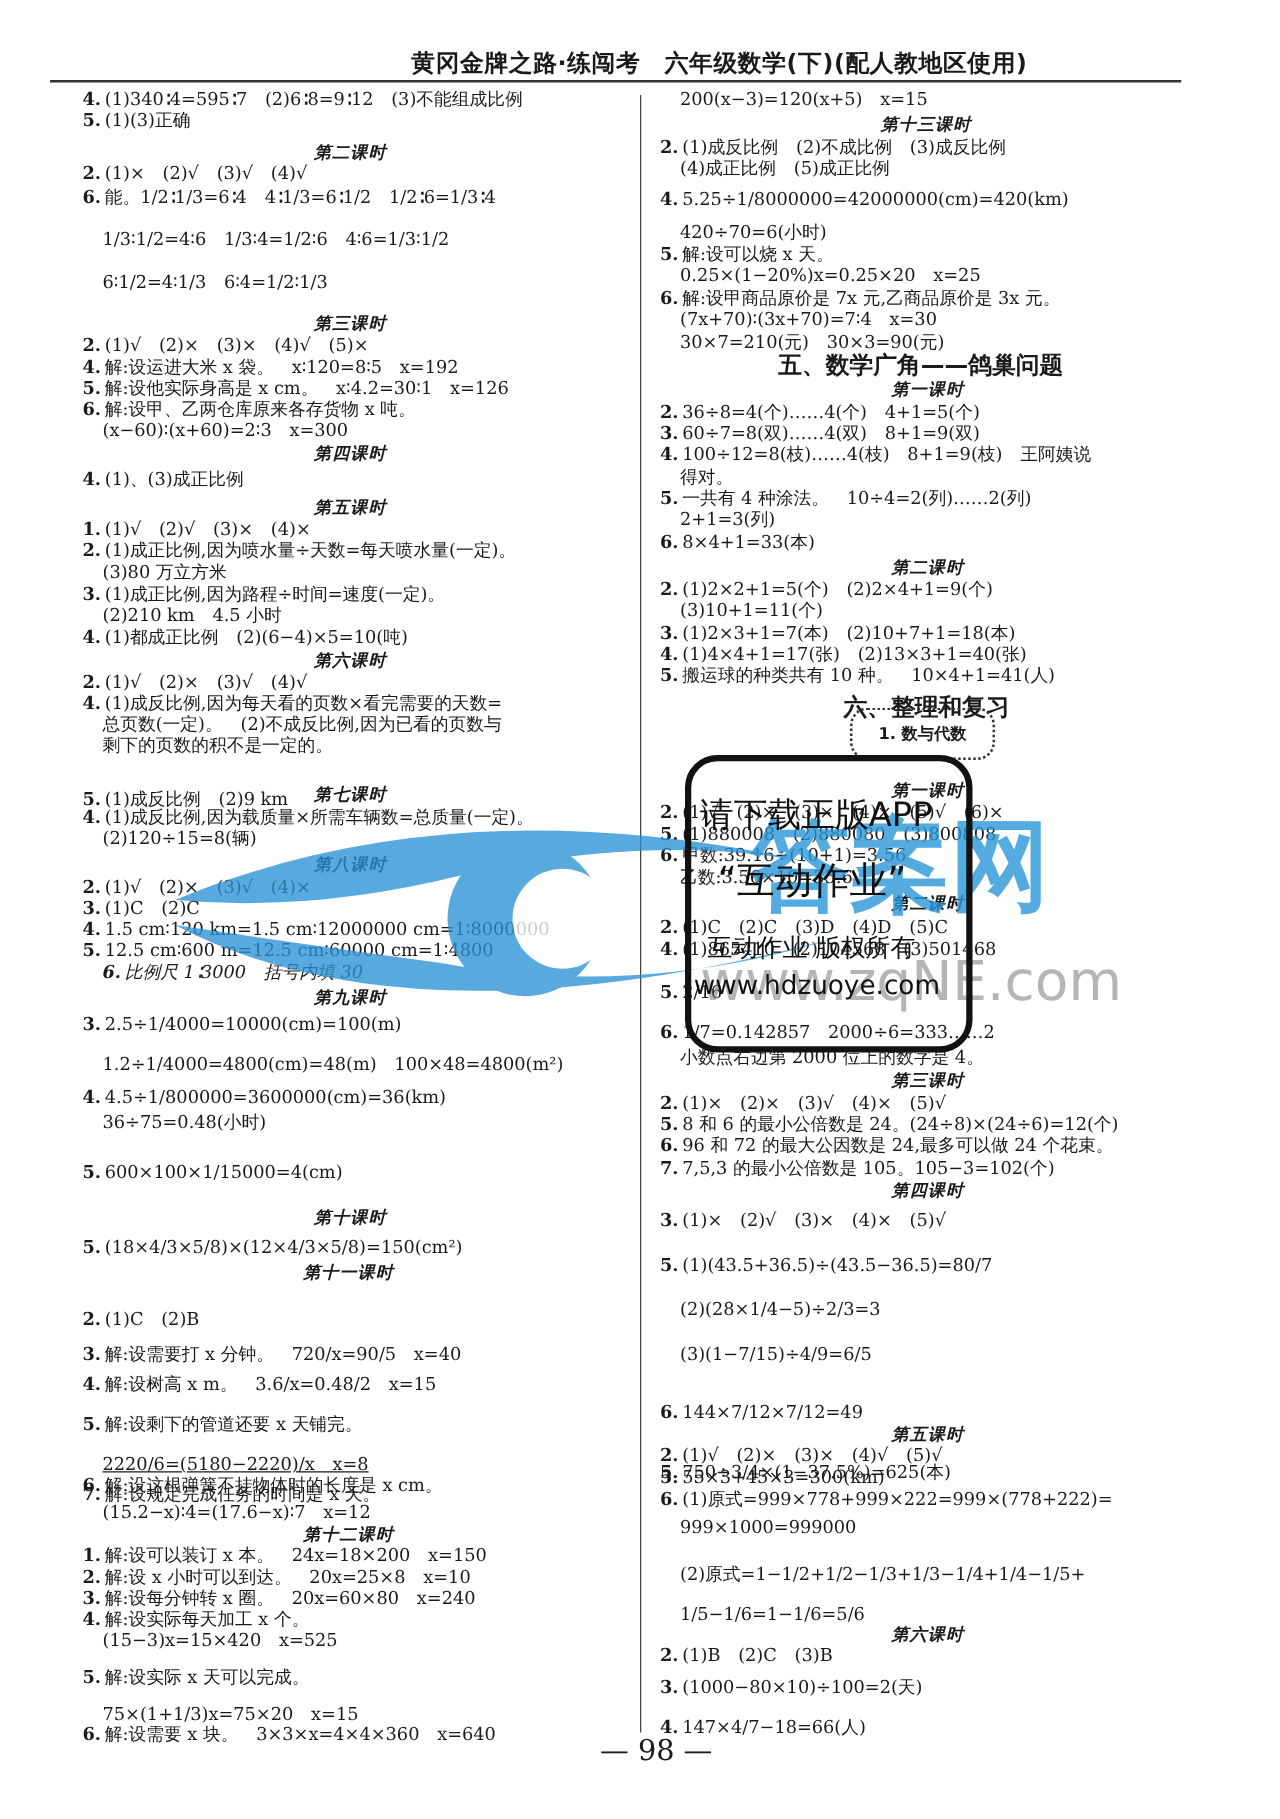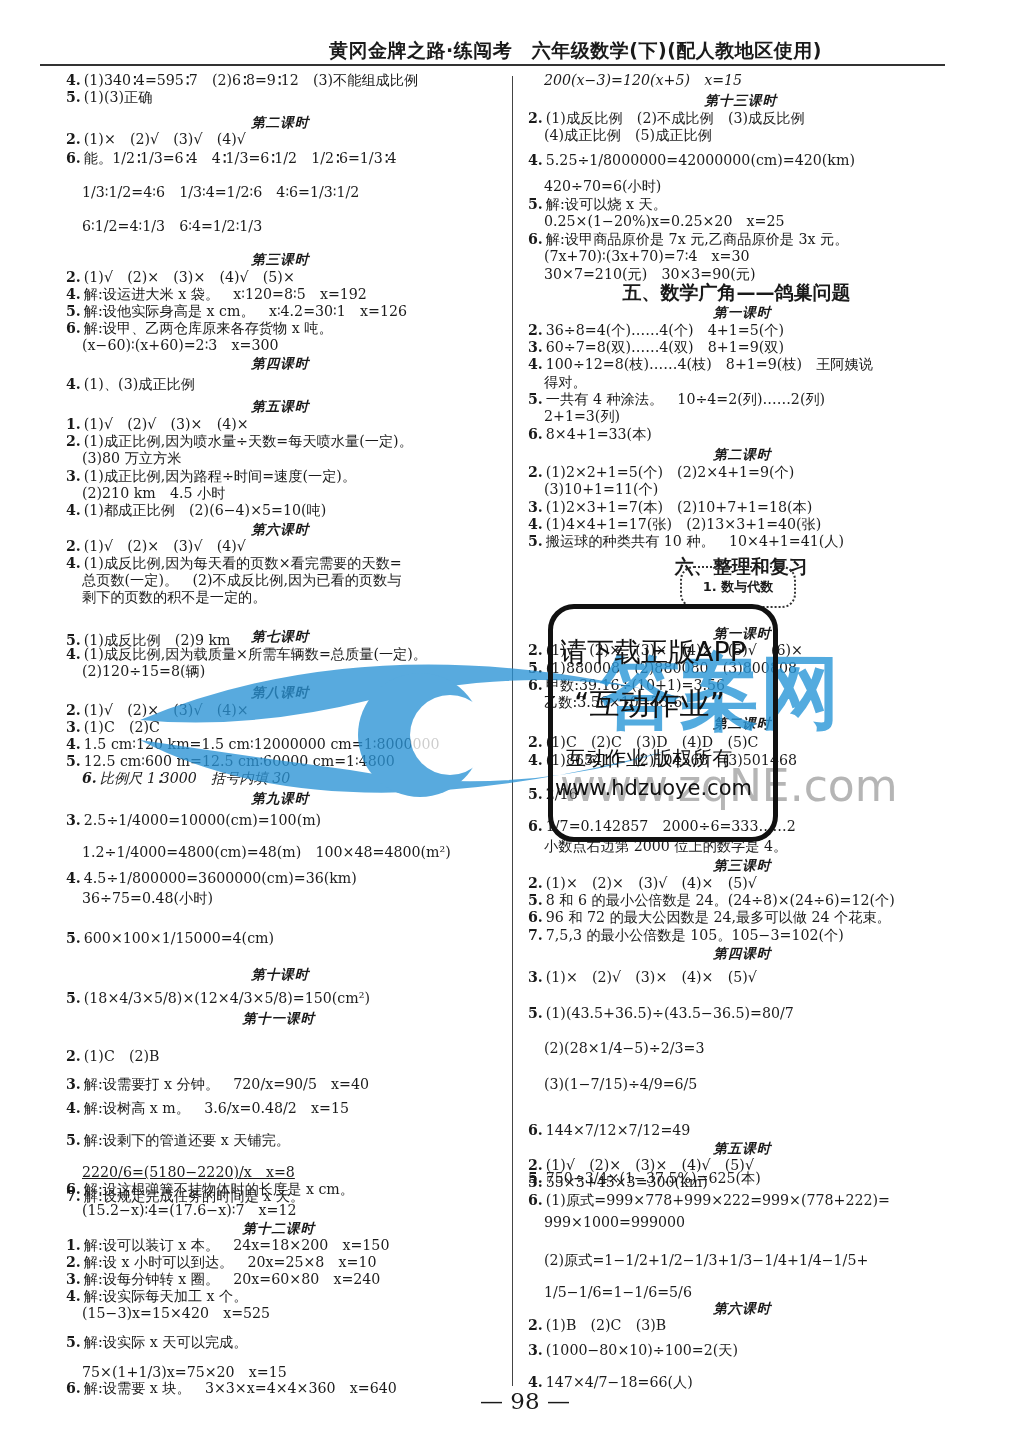--- a/index.html
+++ b/index.html
@@ -132,21 +132,21 @@
     <div class="ln" style="top: 1199px; left: 0px;"><b>3.</b><span>解:设每分钟转 x 圈。　20x=60×80　x=240</span></div>
     <div class="ln" style="top: 1216px; left: 0px;"><b>4.</b><span>解:设实际每天加工 x 个。</span></div>
     <div class="ln" style="top: 1233px; left: 16px;"><span>(15−3)x=15×420　x=525</span></div>
     <div class="ln" style="top: 1262px; left: 0px;"><b>5.</b><span>解:设实际 x 天可以完成。</span></div>
     <div class="ln" style="top: 1292px; left: 16px;"><span>75×(1+1/3)x=75×20　x=15</span></div>
     <div class="ln" style="top: 1308px; left: 0px;"><b>6.</b><span>解:设需要 x 块。　3×3×x=4×4×360　x=640</span></div>
     <div class="ln" style="top: 1116px; left: 0px;"><b>7.</b><span>解:设规定完成任务的时间是 x 天。</span></div>
   </div>
 
 <div class="col col-right" id="rightcol">
-    <div class="ln" style="top: 0px; left: 16px; font-style: italic;"><span>200(x−3)=120(x+5)　x=15</span></div>
+    <div class="ln" style="top: 0px; left: 16px;"><span>200(x−3)=120(x+5)　x=15</span></div>
     <div class="sec" style="top: 20px; left: 50%; transform: translateX(-60%);">第十三课时</div>
     <div class="ln" style="top: 38px; left: 0px;"><b>2.</b><span>(1)成反比例　(2)不成比例　(3)成反比例</span></div>
     <div class="ln" style="top: 55px; left: 16px;"><span>(4)成正比例　(5)成正比例</span></div>
     <div class="ln" style="top: 80px; left: 0px;"><b>4.</b><span>5.25÷1/8000000=42000000(cm)=420(km)</span></div>
     <div class="ln" style="top: 106px; left: 16px;"><span>420÷70=6(小时)</span></div>
     <div class="ln" style="top: 124px; left: 0px;"><b>5.</b><span>解:设可以烧 x 天。</span></div>
     <div class="ln" style="top: 141px; left: 16px;"><span>0.25×(1−20%)x=0.25×20　x=25</span></div>
     <div class="ln" style="top: 159px; left: 0px;"><b>6.</b><span>解:设甲商品原价是 7x 元,乙商品原价是 3x 元。</span></div>
     <div class="ln" style="top: 176px; left: 16px;"><span>(7x+70)∶(3x+70)=7∶4　x=30</span></div>
     <div class="ln" style="top: 194px; left: 16px;"><span>30×7=210(元)　30×3=90(元)</span></div>

